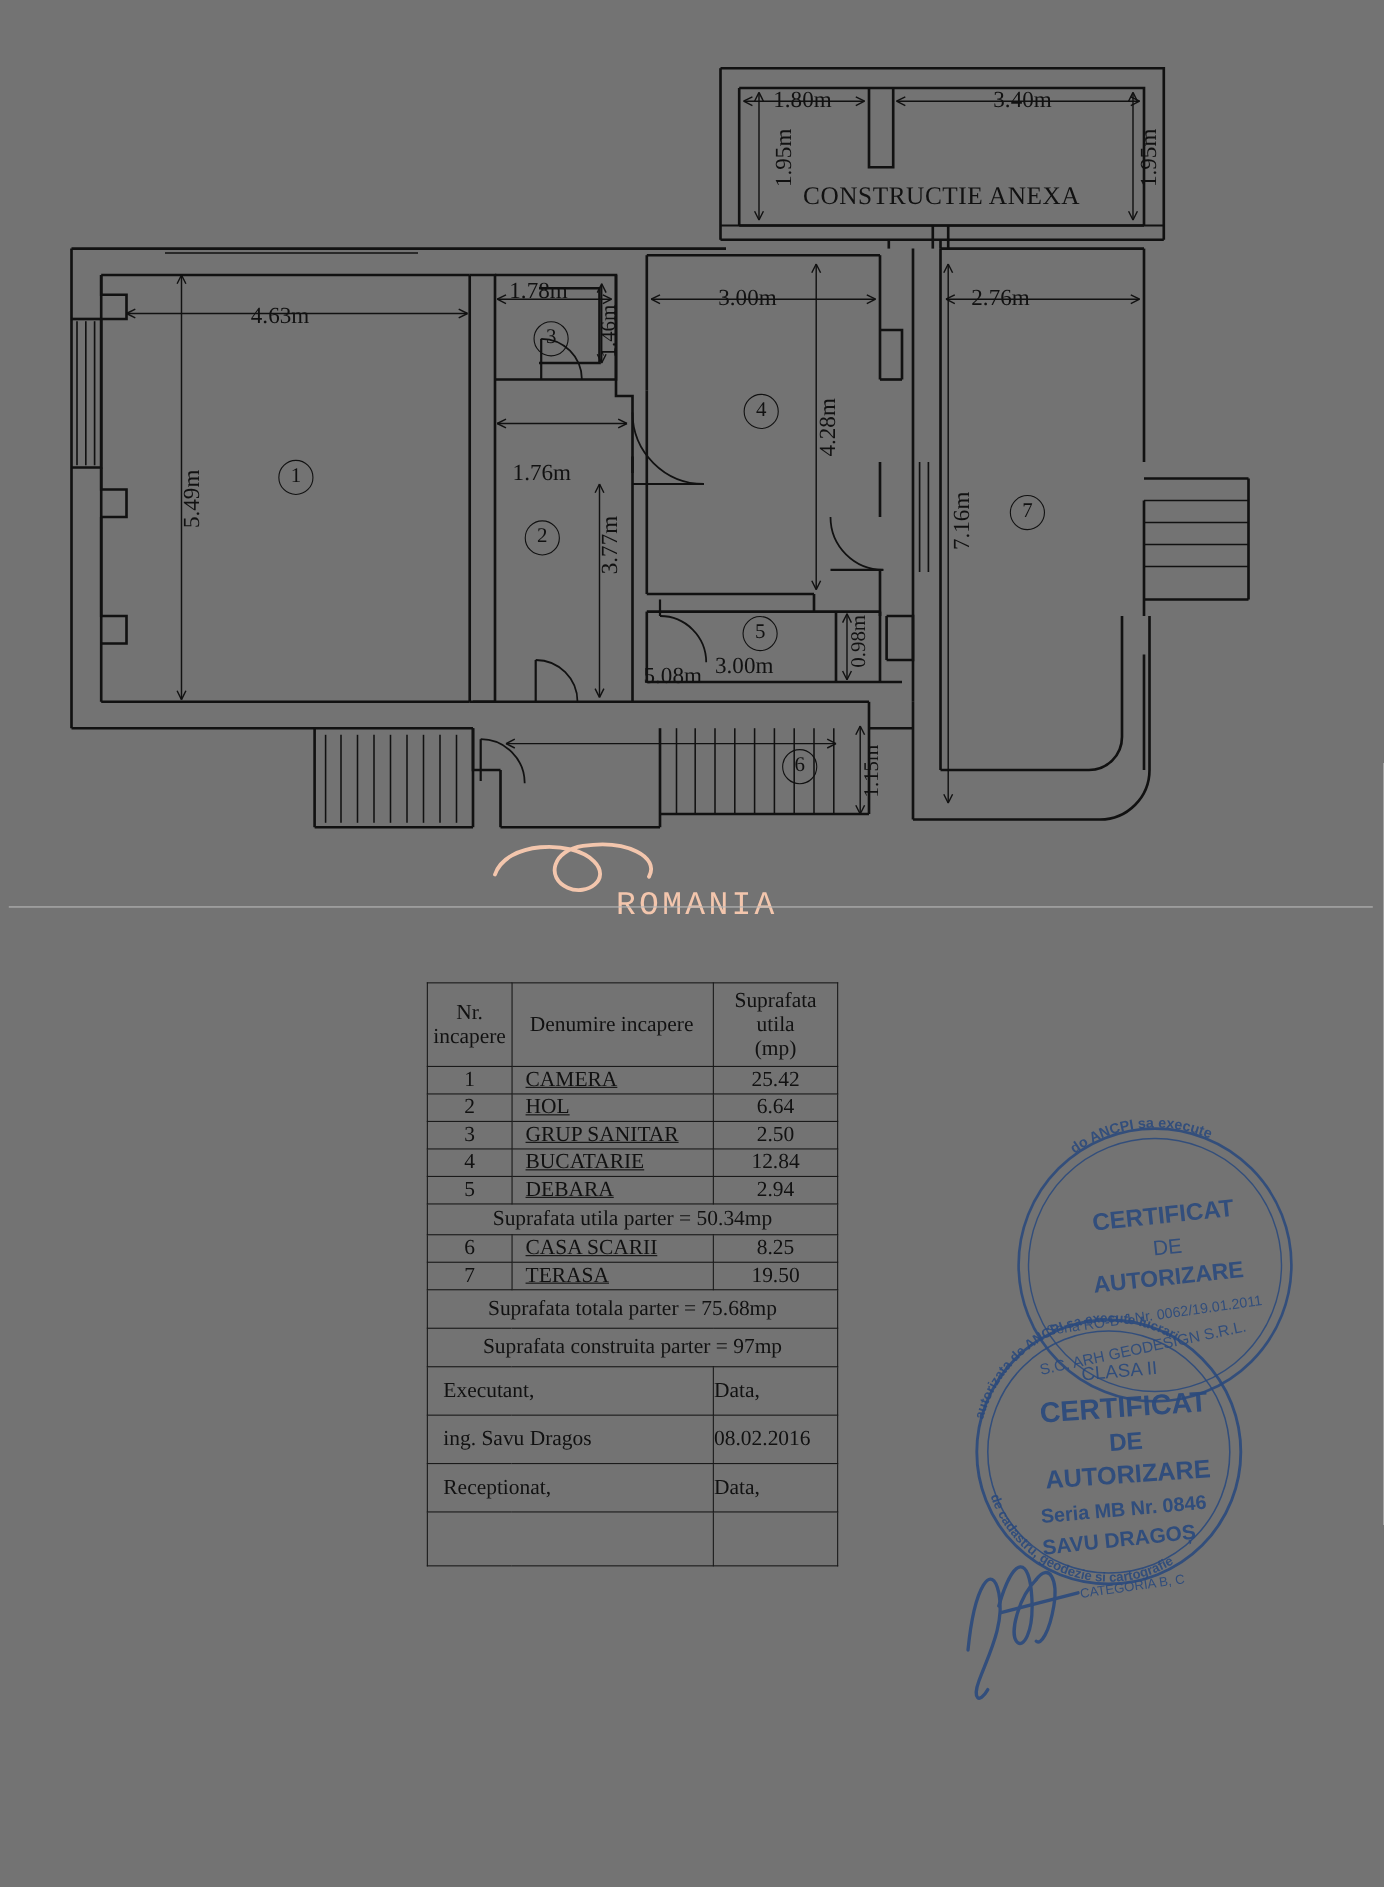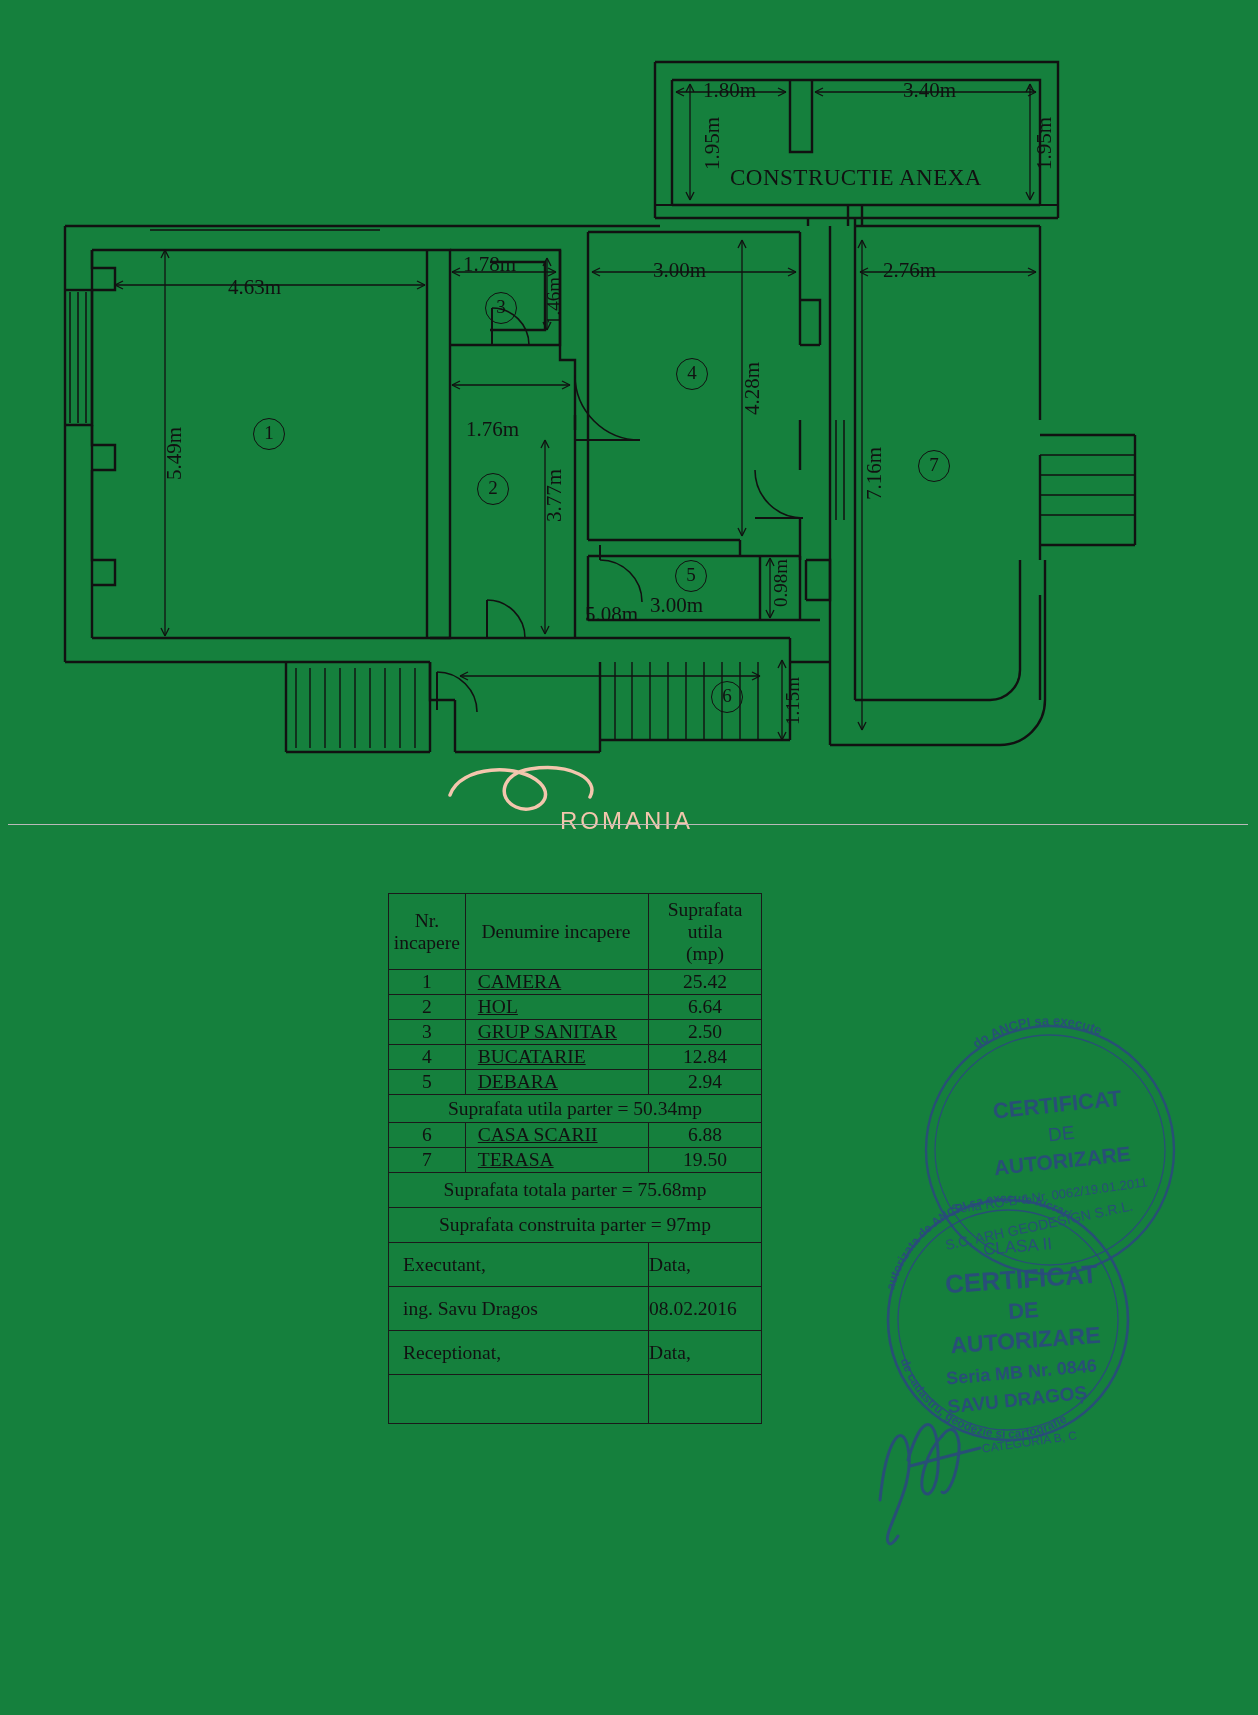--- a/index.html
+++ b/index.html
@@ -12,21 +12,21 @@
     height: 1715px;
     position: relative;
     font-family: "Liberation Serif", serif;
     color: #111;
     overflow: hidden;
   }
 
   .page {
     position: absolute;
     inset: 0;
-    background: #15803d;
+    background: #737373;
   }
 
   
   #floorplan-area {
     position: absolute;
     left: 0; top: 0;
     width: 1258px; height: 830px;
   }
   #floorplan-svg { display: block; }
 
@@ -65,22 +65,22 @@
   
   #watermark {
     position: absolute;
     left: 430px; top: 745px;
     width: 320px; height: 110px;
     pointer-events: none;
   }
   #watermark .wm-text {
     position: absolute;
     left: 130px; top: 62px;
-    font-family: Liberation Sans, sans-serif;
-    font-size: 24px;
+    font-family: Liberation Mono, monospace;
+    font-size: 30px;
     letter-spacing: 3px;
     color: #f3c6ad;
   }
 
   .hairline {
     position: absolute;
     left: 8px; top: 824px;
     width: 1240px; height: 0;
     border-top: 1px solid #b9b9b9;
   }
@@ -474,21 +474,21 @@
         <td class="c-area">2.94</td>
       </tr>
 
       <tr class="row-sum">
         <td colspan="3">Suprafata utila parter = 50.34mp</td>
       </tr>
 
       <tr class="row-item">
         <td class="c-nr">6</td>
         <td class="c-name">CASA SCARII</td>
-        <td class="c-area">6.88</td>
+        <td class="c-area">8.25</td>
       </tr>
       <tr class="row-item">
         <td class="c-nr">7</td>
         <td class="c-name">TERASA</td>
         <td class="c-area">19.50</td>
       </tr>
 
       <tr class="row-sum-tall">
         <td colspan="3">Suprafata totala parter = 75.68mp</td>
       </tr>

